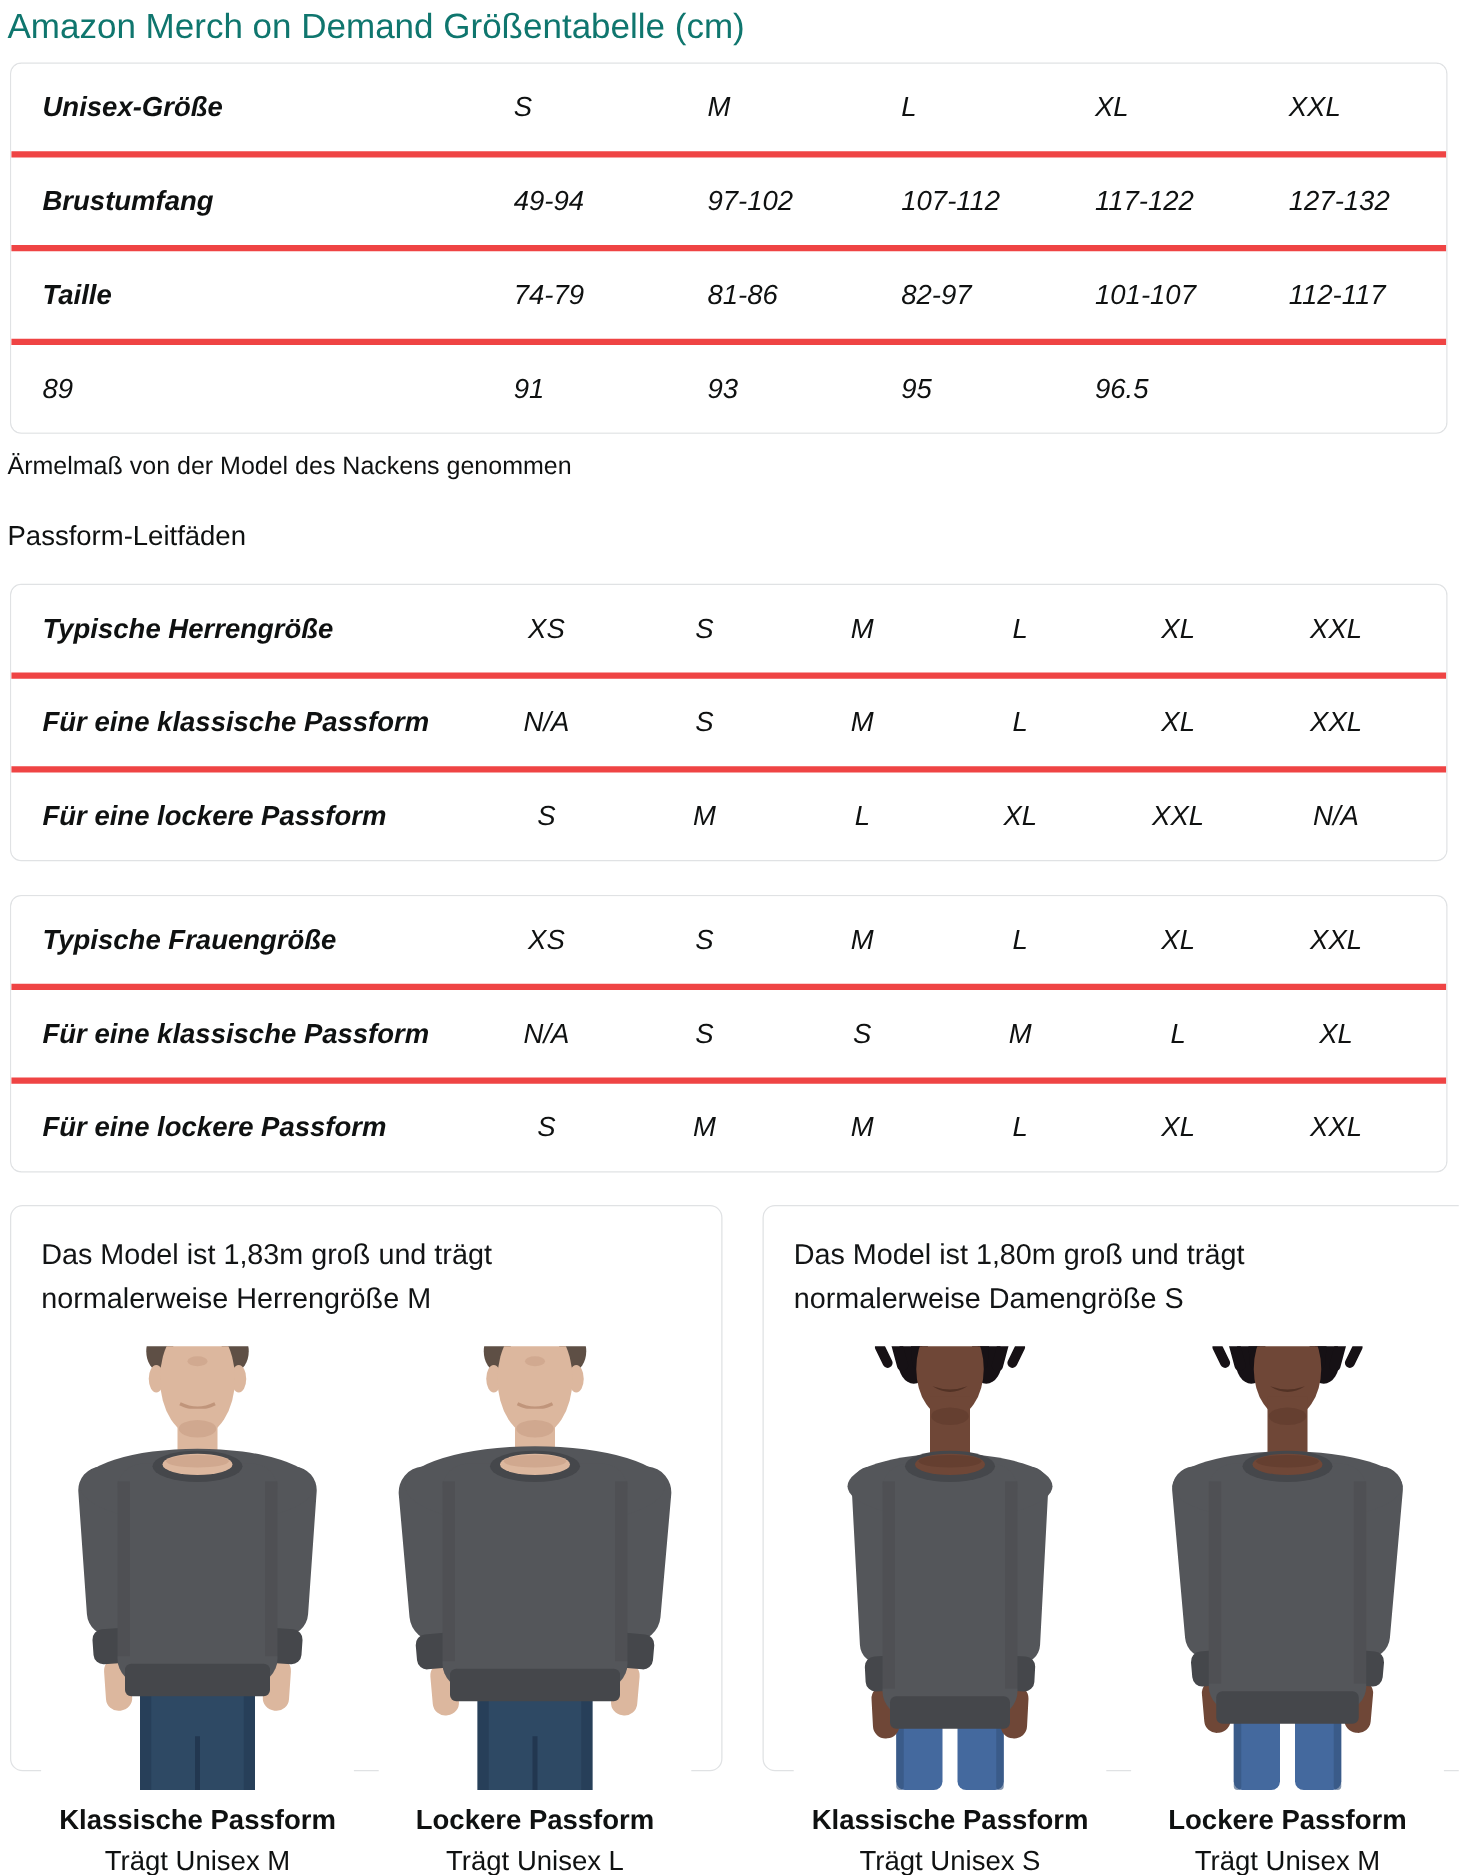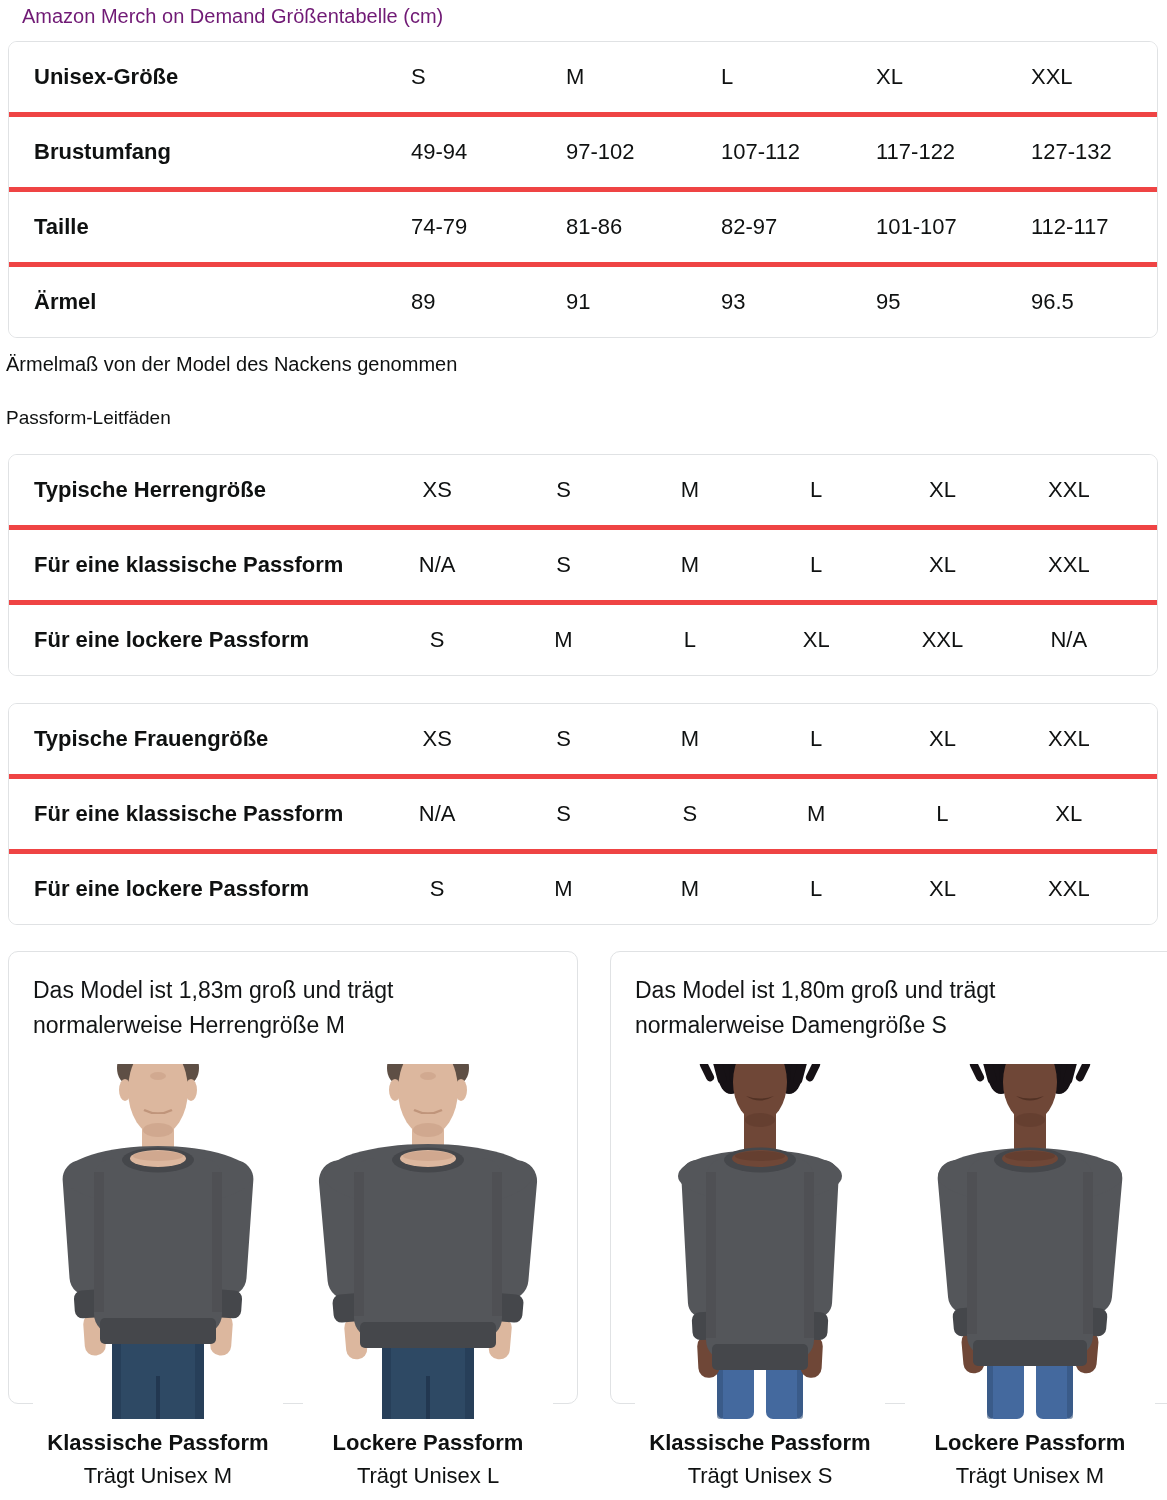--- a/index.html
+++ b/index.html
@@ -3,37 +3,37 @@
 <meta charset="utf-8">
 <style>
   html,body{margin:0;padding:0;}
   body{
     width:1167px;height:1500px;background:#ffffff;
     font-family:"Liberation Sans","DejaVu Sans",sans-serif;
     color:#0f1111;overflow:hidden;
   }
   .page{position:relative;width:1167px;height:1500px;}
   h1.page-title{
-    font-size:20px;font-weight:400;margin:0;padding:5px 0 0 22px;color:#701a75;
+    font-size:28px;font-weight:400;margin:0;padding:5px 0 0 6px;color:#0f766e;
   }
   .tbl{
     margin:13px 9px 0 8px;border:1px solid #e0e2e4;border-radius:9px;
-    background:#fff;overflow:hidden;
+    background:#fff;overflow:hidden;font-style:italic;
   }
   .tbl .row{
     display:grid;height:70px;align-items:center;padding:0 25px;background:#fff;
   }
   .tbl .row + .row{border-top:5px solid #ef4444;}
   .tbl.main .row{grid-template-columns:377px 155px 155px 155px 155px auto;}
   .tbl.fit .row{grid-template-columns:340px repeat(6,1fr);}
   .tbl.fit .val{text-align:center;}
   .row .label{font-weight:700;font-size:22px;}
   .row .val{font-size:22px;}
   p.note{font-size:20px;margin:15px 0 0 6px;}
-  h2.fit-heading{font-size:19px;font-weight:400;margin:31px 0 0 6px;}
+  h2.fit-heading{font-size:22px;font-weight:400;margin:31px 0 0 6px;}
   .tbl.fit.first{margin-top:25px;}
   .tbl.fit.second{margin-top:27px;}
   .cards{display:flex;gap:32px;margin:26px 9px 0 8px;}
   .card{
     flex:1;border:1px solid #e0e2e4;border-radius:10px;
     padding:21px 24px 18px;box-sizing:border-box;height:453px;background:#fff;
   }
   .card .desc{font-size:23px;line-height:35px;margin:0;color:#121415;}
   .photos{display:flex;gap:20px;margin-top:21px;justify-content:center;}
   .photo-fig{margin:0;width:250px;text-align:center;}
@@ -68,21 +68,20 @@
     </div>
     <div class="row">
       <div class="label">Taille</div>
       <div class="val">74-79</div>
       <div class="val">81-86</div>
       <div class="val">82-97</div>
       <div class="val">101-107</div>
       <div class="val">112-117</div>
     </div>
     <div class="row">
-      <div class="label">Ärmel</div>
       <div class="val">89</div>
       <div class="val">91</div>
       <div class="val">93</div>
       <div class="val">95</div>
       <div class="val">96.5</div>
     </div>
   </section>
 
   <p class="note">Ärmelmaß von der Model des Nackens genommen</p>
 

